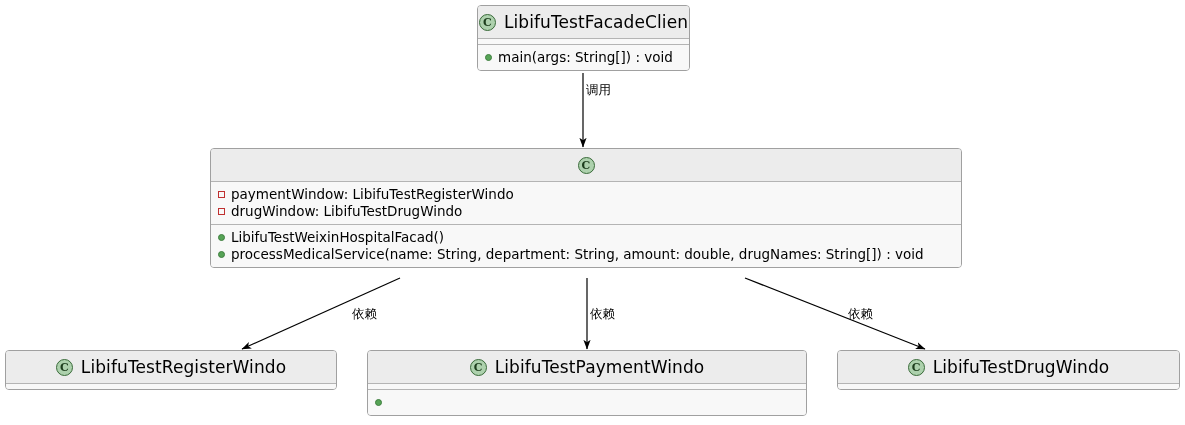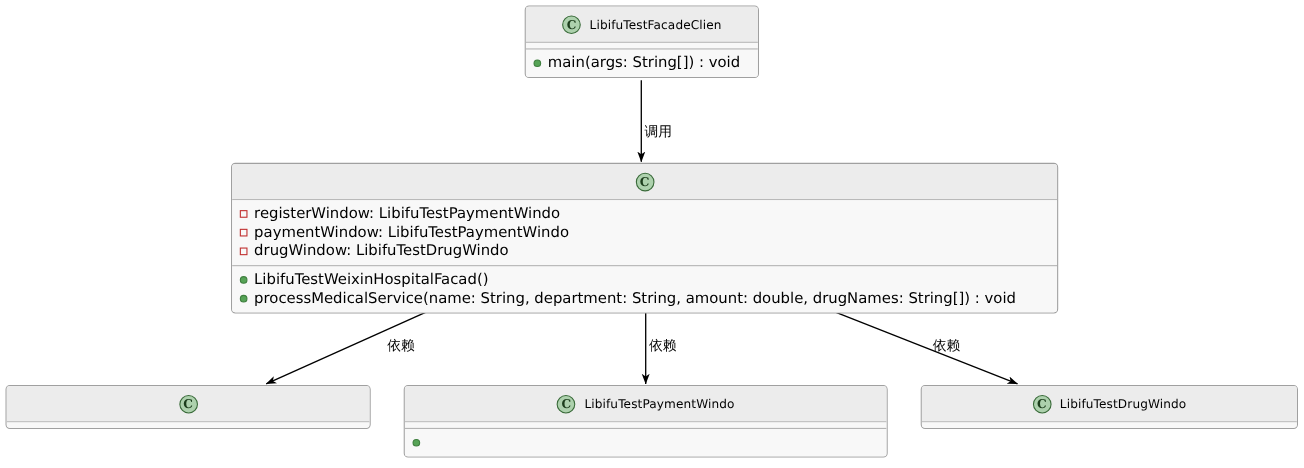--- a/index.html
+++ b/index.html
@@ -49,21 +49,21 @@
     height: 33px;
     display: flex;
     align-items: center;
     justify-content: center;
     gap: 8px;
     padding: 0 10px;
     box-sizing: border-box;
   }
 
   .class-name {
-    font-size: 11px;
+    font-size: 17px;
     color: #000000;
     white-space: nowrap;
     letter-spacing: 0.1px;
   }
 
   
   .c-icon {
     width: 17px;
     height: 17px;
     min-width: 17px;
@@ -154,21 +154,21 @@
 
     <line x1="583" y1="73" x2="583" y2="147" stroke="#000000" stroke-width="1.2" marker-end="url(#arrowSolid)"></line>
 
     <line x1="400" y1="278" x2="242" y2="349" stroke="#000000" stroke-width="1.2" marker-end="url(#arrowSolid)"></line>
 
     <line x1="587" y1="278" x2="587" y2="349" stroke="#000000" stroke-width="1.2" marker-end="url(#arrowSolid)"></line>
 
     <line x1="745" y1="278" x2="925" y2="349" stroke="#000000" stroke-width="1.2" marker-end="url(#arrowSolid)"></line>
   </svg>
 
-  <div class="edge-label" style="left:586px; top:112px;font-family:Liberation Mono, monospace;">调用</div>
+  <div class="edge-label" style="left:586px; top:82px;font-family:Liberation Mono, monospace;">调用</div>
 
   <div class="edge-label" style="left:352px; top:306px;">依赖</div>
 
   <div class="edge-label" style="left:590px; top:306px;">依赖</div>
 
   <div class="edge-label" style="left:848px; top:306px;">依赖</div>
 
   <div class="uml-class" style="left:477px; top:5px; width:213px;">
     <div class="uml-header">
       <span class="c-icon">C</span>
@@ -183,25 +183,21 @@
     </div>
   </div>
 
   <div class="uml-class" style="left:210px; top:148px; width:752px;">
     <div class="uml-header">
       <span class="c-icon">C</span>
     </div>
     <div class="uml-compartment">
       <div class="member-row">
         <span class="marker-private"></span>
-        <span class="member-text">registerWindow: LibifuTestPaymentWindo</span>
-      </div>
-      <div class="member-row">
-        <span class="marker-private"></span>
-        <span class="member-text">paymentWindow: LibifuTestPaymentWindo</span>
+        <span class="member-text">paymentWindow: LibifuTestRegisterWindo</span>
       </div>
       <div class="member-row">
         <span class="marker-private"></span>
         <span class="member-text">drugWindow: LibifuTestDrugWindo</span>
       </div>
     </div>
     <div class="uml-compartment">
       <div class="member-row">
         <span class="marker-public"></span>
         <span class="member-text">LibifuTestWeixinHospitalFacad()</span>
@@ -209,20 +205,21 @@
       <div class="member-row">
         <span class="marker-public"></span>
         <span class="member-text">processMedicalService(name: String, department: String, amount: double, drugNames: String[]) : void</span>
       </div>
     </div>
   </div>
 
   <div class="uml-class" style="left:5px; top:350px; width:332px;">
     <div class="uml-header">
       <span class="c-icon">C</span>
+      <span class="class-name">LibifuTestRegisterWindo</span>
     </div>
     <div class="uml-compartment empty-pad"></div>
   </div>
 
   <div class="uml-class" style="left:367px; top:350px; width:440px;">
     <div class="uml-header">
       <span class="c-icon">C</span>
       <span class="class-name">LibifuTestPaymentWindo</span>
     </div>
     <div class="uml-compartment empty-pad"></div>

